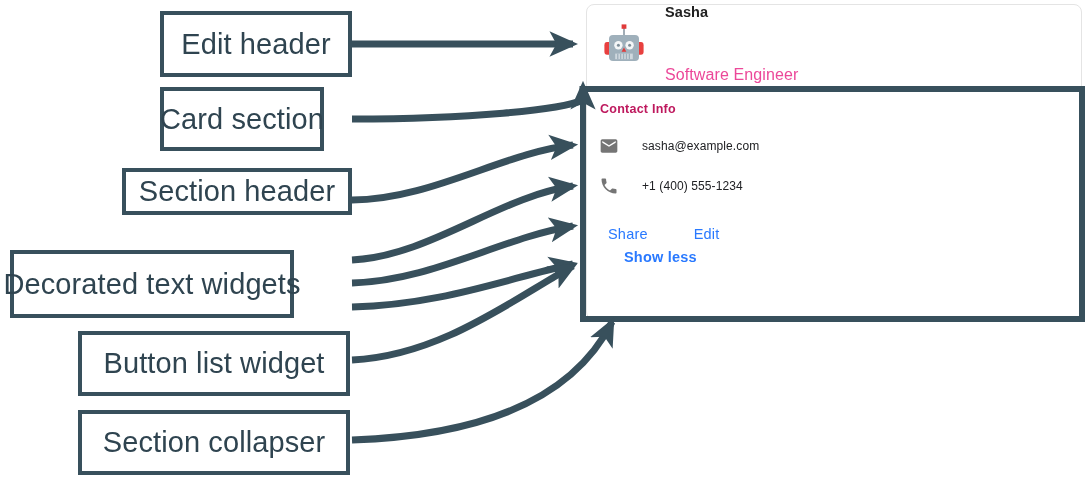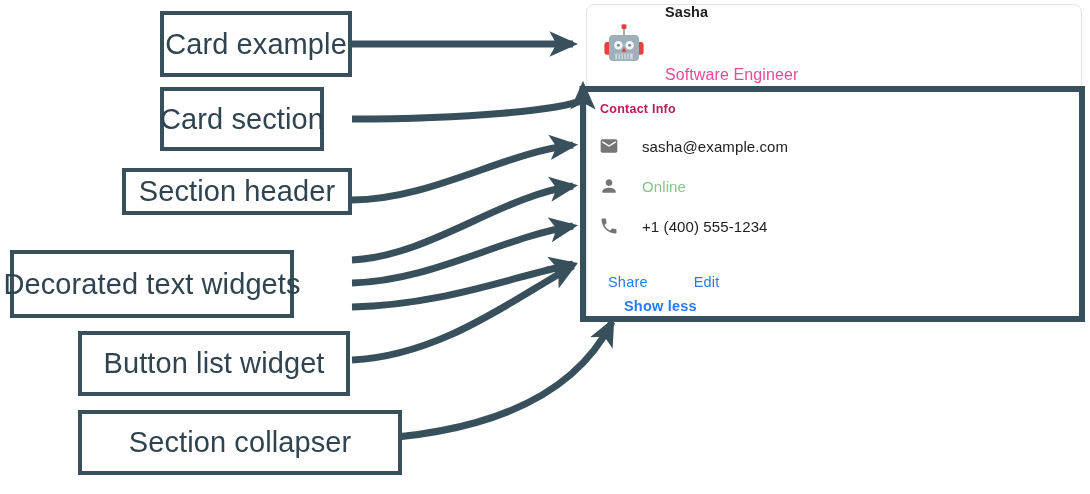--- a/index.html
+++ b/index.html
@@ -29,21 +29,21 @@
     z-index:40;
     white-space:nowrap;
   }
   .anno span{display:block;padding:0 10px;}
 
   #anno-card-header   {left:160px;top:11px; width:192px;height:66px;}
   #anno-card-section  {left:160px;top:87px; width:164px;height:64px;text-align:right;}
   #anno-section-header{left:122px;top:168px;width:230px;height:47px;}
   #anno-decorated     {left:10px; top:250px;width:284px;height:68px;}
   #anno-button-list   {left:78px; top:331px;width:272px;height:65px;}
-  #anno-collapser     {left:78px; top:410px;width:324px;height:65px;}
+  #anno-collapser     {left:78px; top:410px;width:272px;height:65px;}
 
   
   #arrows{position:absolute;left:0;top:0;width:1090px;height:494px;z-index:30;pointer-events:none;}
 
   
   #card{
     position:absolute;
     left:586px;top:4px;
     width:496px;height:316px;
     box-sizing:border-box;
@@ -102,38 +102,38 @@
   .row{
     display:flex;align-items:center;
     height:40px;
   }
   .row .ico{
     width:22px;height:22px;flex:0 0 22px;
     margin-right:22px;
     display:flex;align-items:center;justify-content:center;
     color:#757575;
   }
-  .row .txt{font-size:15px;color:#202124;letter-spacing:0.1px;}
+  .row .txt{font-size:12px;color:#202124;letter-spacing:0.1px;}
   .txt.online{color:#81c784;}
 
   .buttonlist{
-    display:flex;align-items:center;
+    display:flex;align-items:flex-end;
     height:32px;
-    margin-top:20px;
+    margin-top:4px;
     padding-left:10px;
   }
   .linkbtn{
     font-size:14.5px;
     color:#2979ff;
     letter-spacing:0.2px;
     cursor:pointer;
     margin-right:46px;
   }
   .collapser{
-    display:flex;align-items:flex-start;
+    display:flex;align-items:center;
     height:30px;
     padding-left:26px;
   }
   .collapser .linkbtn{font-weight:bold;margin-right:0;}
 </style>
 </head>
 <body>
 
 <div id="stage">
 
@@ -180,28 +180,20 @@
 
     <div class="row">
       <span class="ico">
         <svg width="20" height="20" viewBox="0 0 24 24" fill="#757575" aria-hidden="true">
           <path d="M20 4H4c-1.1 0-2 .9-2 2v12c0 1.1.9 2 2 2h16c1.1 0 2-.9 2-2V6c0-1.1-.9-2-2-2zm0 4l-8 5-8-5V6l8 5 8-5v2z"></path>
         </svg>
       </span>
       <span class="txt">sasha@example.com</span>
     </div>
 
-    <div class="row">
-      <span class="ico">
-        <svg width="20" height="20" viewBox="0 0 24 24" fill="#757575" aria-hidden="true">
-          <path d="M12 12c2.21 0 4-1.79 4-4s-1.79-4-4-4-4 1.79-4 4 1.79 4 4 4zm0 2c-2.67 0-8 1.34-8 4v2h16v-2c0-2.66-5.33-4-8-4z"></path>
-        </svg>
-      </span>
-      <span class="txt online">Online</span>
-    </div>
 
     <div class="row">
       <span class="ico">
         <svg width="20" height="20" viewBox="0 0 24 24" fill="#757575" aria-hidden="true">
           <path d="M6.62 10.79c1.44 2.83 3.76 5.14 6.59 6.59l2.2-2.2c.27-.27.67-.36 1.02-.24 1.12.37 2.33.57 3.57.57.55 0 1 .45 1 1V20c0 .55-.45 1-1 1-9.39 0-17-7.61-17-17 0-.55.45-1 1-1h3.5c.55 0 1 .45 1 1 0 1.25.2 2.45.57 3.57.11.35.03.74-.25 1.02l-2.2 2.2z"></path>
         </svg>
       </span>
       <span class="txt">+1 (400) 555-1234</span>
     </div>
 
@@ -212,21 +204,21 @@
 
     <div class="collapser">
       <span class="linkbtn">Show less</span>
     </div>
 
   </div>
 
   <div id="section-outline"></div>
 
   <div class="anno" id="anno-card-header">
-    <span>Card example</span>
+    <span>Edit header</span>
   </div>
   <div class="anno" id="anno-card-section">
     <span>Card section</span>
   </div>
   <div class="anno" id="anno-section-header">
     <span>Section header</span>
   </div>
   <div class="anno" id="anno-decorated">
     <span>Decorated text widgets</span>
   </div>

